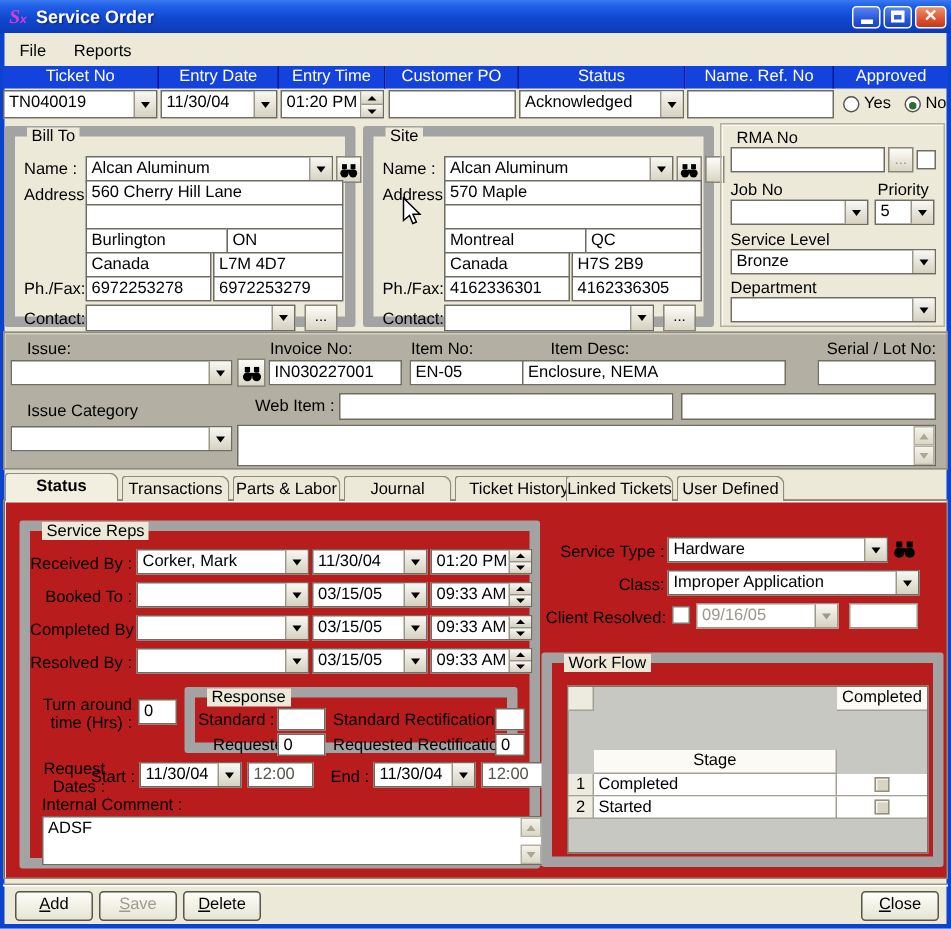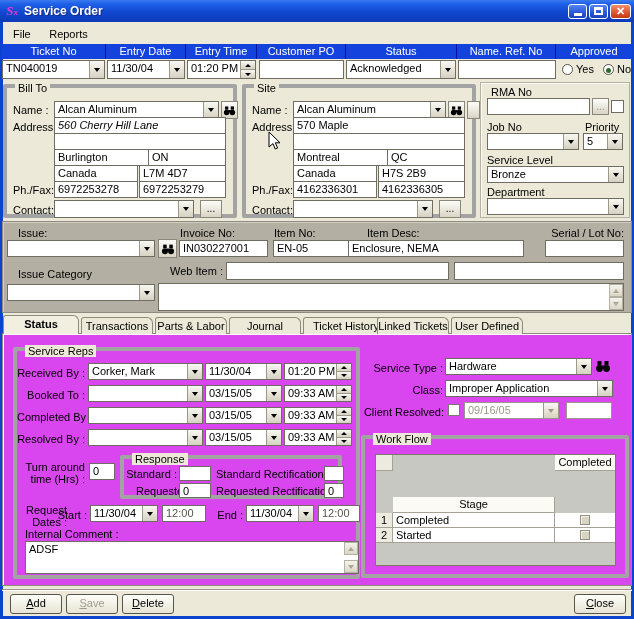--- a/index.html
+++ b/index.html
@@ -34,32 +34,32 @@
   .arr-d { width:0; height:0; border-left:3.5px solid transparent; border-right:3.5px solid transparent; border-top:4px solid #000; }
   .combo.dis .txt { color:#9b988b; }
   .combo.dis .arr-d { border-top-color:#9b988b; }
   .spincol { width:15px; border-left:1px solid #9c9888; display:flex; flex-direction:column; }
   .sp { flex:1; background:linear-gradient(#f8f7f2,#d6d2c2); display:flex; align-items:center; justify-content:center; }
   .sp + .sp { border-top:1px solid #9c9888; }
   .arr-u-s { width:0; height:0; border-left:3px solid transparent; border-right:3px solid transparent; border-bottom:3.5px solid #000; }
   .arr-d-s { width:0; height:0; border-left:3px solid transparent; border-right:3px solid transparent; border-top:3.5px solid #000; }
   .btn3d { background:linear-gradient(#fdfdf9,#d9d5c5); border:1px solid #8a8679; display:flex; align-items:center; justify-content:center; font-size:10px; color:#000; line-height:8px; }
   .btn3d.dis { color:#9b988b; }
-  .groupbox { border:4px solid #a3a3a3; border-radius:2px; }
+  .groupbox { border:7px solid #a3a3a3; border-radius:2px; }
   .legend { position:absolute; top:-6px; left:8px; background:#ECE9D8; padding:0 3px; font-size:11px; line-height:12px; color:#000; white-space:nowrap; }
   .radio { width:11px; height:11px; border-radius:50%; border:1px solid #55534a; background:#fff; position:relative; }
   .radio.sel::after { content:""; position:absolute; left:2.5px; top:2.5px; width:5px; height:5px; border-radius:50%; background:#2e6b2e; }
   .checkbox { width:12px; height:12px; border:1px solid #7c7a6e; background:#fff; }
   .checkbox.gray { background:#d8d4c4; border:1px solid #93907f; box-shadow:inset 1px 1px 0 #f5f3e9; }
   
   #issue-strip { background:#b3afa2; border:1px solid #8e8b80; box-shadow:inset 1px 1px 0 #cfccc0; }
   
   .tab { position:absolute; top:2px; height:17px; background:#ECE9D8; border:1px solid #8a8d7b; border-bottom:none; border-radius:3px 6px 0 0; font-size:11px; line-height:16px; text-align:center; color:#000; }
   .tab.sel { top:0; height:19px; font-weight:bold; z-index:3; background:#f2efe1; }
-  #tabpage { background:#d946ef; border:1px solid #8a8d7b; box-shadow:inset 1px 1px 0 #fbfaf4; }
+  #tabpage { background:#b91c1c; border:1px solid #8a8d7b; box-shadow:inset 1px 1px 0 #fbfaf4; }
   
   .sb { width:14px; height:13px; background:linear-gradient(#f4f3ec,#dbd7c7); border:1px solid #b5b1a0; display:flex; align-items:center; justify-content:center; }
   .arr-u-g { width:0; height:0; border-left:3px solid transparent; border-right:3px solid transparent; border-bottom:4px solid #aba795; }
   .arr-d-g { width:0; height:0; border-left:3px solid transparent; border-right:3px solid transparent; border-top:4px solid #aba795; }
   
   .wf-cell { font-size:11px; line-height:14px; border-right:1px solid #a5a295; border-bottom:1px solid #a5a295; padding:0 3px; white-space:nowrap; overflow:hidden; }
   
   .xbtn { background:linear-gradient(#fefef9,#e7e4d4); border:1px solid #54584c; border-radius:3px; font-size:11px; line-height:17px; text-align:center; color:#000; }
   .xbtn::first-letter { text-decoration:underline; }
   .xbtn.dis { color:#9e9b8e; }
@@ -153,21 +153,21 @@
     <div class="abs btn3d" style="left:214px;top:13px;width:17px;height:18px;">
       <svg width="13" height="13" viewBox="0 0 16 16" fill="#000">
           <rect x="2.5" y="3" width="4" height="4"></rect>
           <rect x="9.5" y="3" width="4" height="4"></rect>
           <circle cx="4.5" cy="10.5" r="3.4"></circle>
           <circle cx="11.5" cy="10.5" r="3.4"></circle>
           <rect x="6.5" y="7.5" width="3" height="2.5"></rect>
         </svg>
     </div>
     <span class="abs lbl" style="left:6px;top:33px;">Address:</span>
-    <div class="abs field" style="left:47px;top:29px;width:172px;height:17px;font-style:italic;">560 Cherry Hill Lane</div>
+    <div class="abs field" style="left:47px;top:29px;width:172px;height:17px;">560 Cherry Hill Lane</div>
     <div class="abs field" style="left:47px;top:45px;width:172px;height:17px;"></div>
     <div class="abs field" style="left:47px;top:61px;width:95px;height:17px;">Burlington</div>
     <div class="abs field" style="left:141px;top:61px;width:78px;height:17px;">ON</div>
     <div class="abs field" style="left:47px;top:77px;width:84px;height:17px;">Canada</div>
     <div class="abs field" style="left:132px;top:77px;width:87px;height:17px;">L7M 4D7</div>
     <span class="abs lbl" style="left:6px;top:96px;">Ph./Fax:</span>
     <div class="abs field" style="left:47px;top:93px;width:84px;height:17px;">6972253278</div>
     <div class="abs field" style="left:132px;top:93px;width:87px;height:17px;">6972253279</div>
     <span class="abs lbl" style="left:6px;top:116px;">Contact:</span>
     <div class="abs combo" style="left:47px;top:112px;width:140px;height:18px;">

